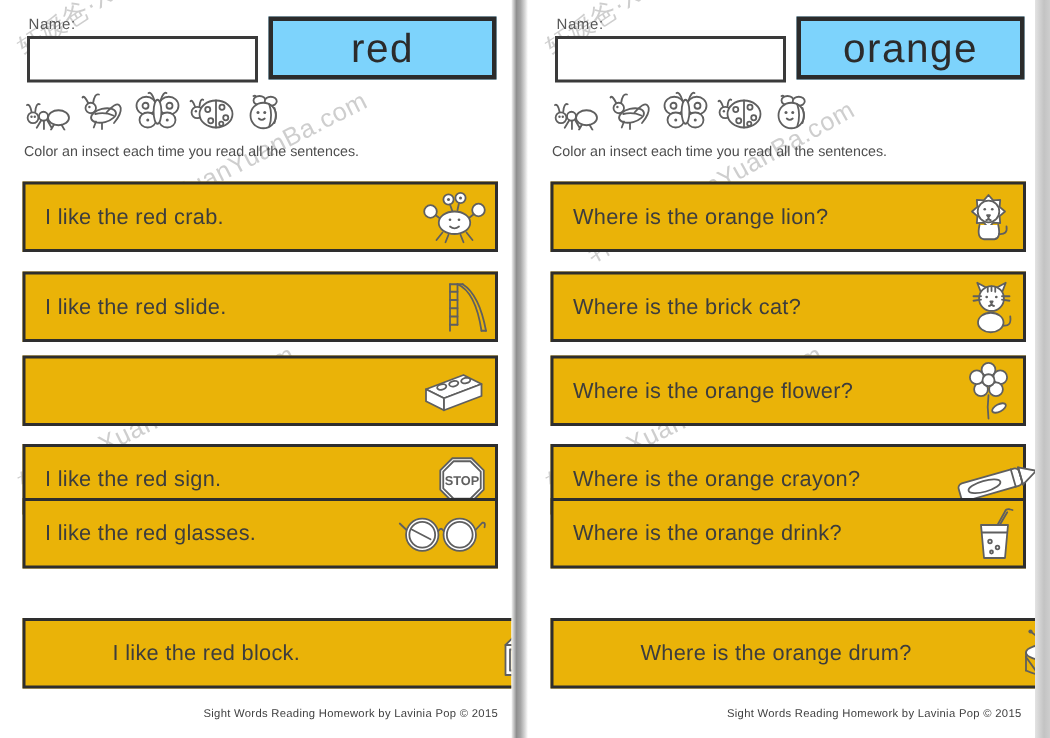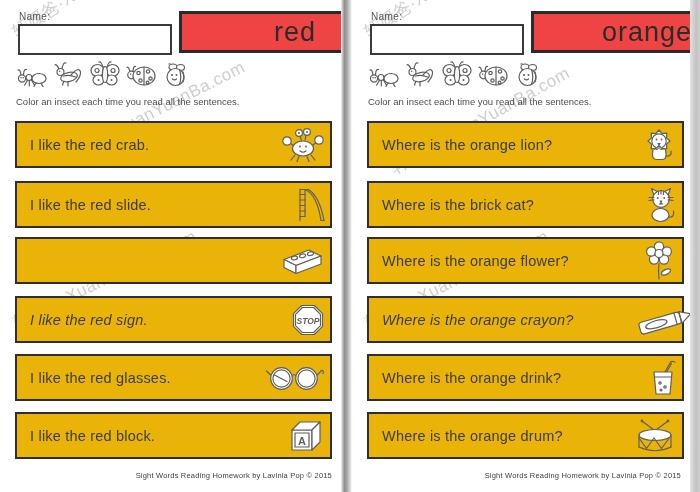--- a/index.html
+++ b/index.html
@@ -16,35 +16,35 @@
   }
   .right-edge {
     position:absolute; left:690px; top:0; width:10px; height:492px;
     background:linear-gradient(90deg,#e3e3e3 0%,#c3c3c3 60%,#cecece 100%);
   }
 
   .name-label { position:absolute; left:19px; top:11px; font-size:10px; color:#565656; letter-spacing:.4px;text-align:right; }
   .name-box   { position:absolute; left:18px; top:24px; width:150px; height:27px; border:2px solid #3a3a3a; background:#fff; }
   .title-box  {
     position:absolute; left:179px; top:11px; width:146px; height:36px;
-    border:3px solid #2b2b2b; background:#ef4444; display:flex; align-items:center; justify-content:center;
-    font-size:27px; color:#2b2b2b; letter-spacing:1px;padding-left:40px;
+    border:3px solid #2b2b2b; background:#7dd3fc; display:flex; align-items:center; justify-content:center;
+    font-size:27px; color:#2b2b2b; letter-spacing:1px;
   }
   .insects { position:absolute; left:17px; top:60px; display:flex; gap:5px; align-items:flex-end; }
   .instruction { position:absolute; left:16px; top:96px; font-size:9.5px; color:#4e4e4e; }
 
   .row {
     position:absolute; left:15px; width:313px; height:43px;
     border:2px solid #2e2e2e; background:#eab308; display:flex; align-items:center;
   }
   .row .sentence { margin-left:13px; font-size:14.5px; color:#3d3d3d; letter-spacing:.2px; white-space:nowrap; }
   .row .art { position:absolute; right:5px; top:50%; transform:translateY(-50%); display:flex; }
   .row .art.overflow { right:-15px; }
   .r1 { top:121px; } .r2 { top:181px; } .r3 { top:237px; }
-  .r4 { top:296px;font-style:italic; } .r5 { top:354px; } .r6 { top:412px; }
+  .r4 { top:296px; } .r5 { top:332px; } .r6 { top:412px;padding-left:45px; }
 
   .footer { position:absolute; right:9px; top:471px; font-size:7.5px; color:#414141; letter-spacing:.2px; }
 
   .wm {
     position:absolute; color:#c2c2c2; opacity:.8; font-size:17px; white-space:nowrap;
     transform-origin:left center; letter-spacing:.5px; pointer-events:none;
   }
   .wm.a { left:14px; top:22px;  transform:rotate(-33deg); }
   .wm.b { left:64px; top:146px; transform:rotate(-27deg); }
   .wm.c { left:14px; top:312px; transform:rotate(-26deg); }

